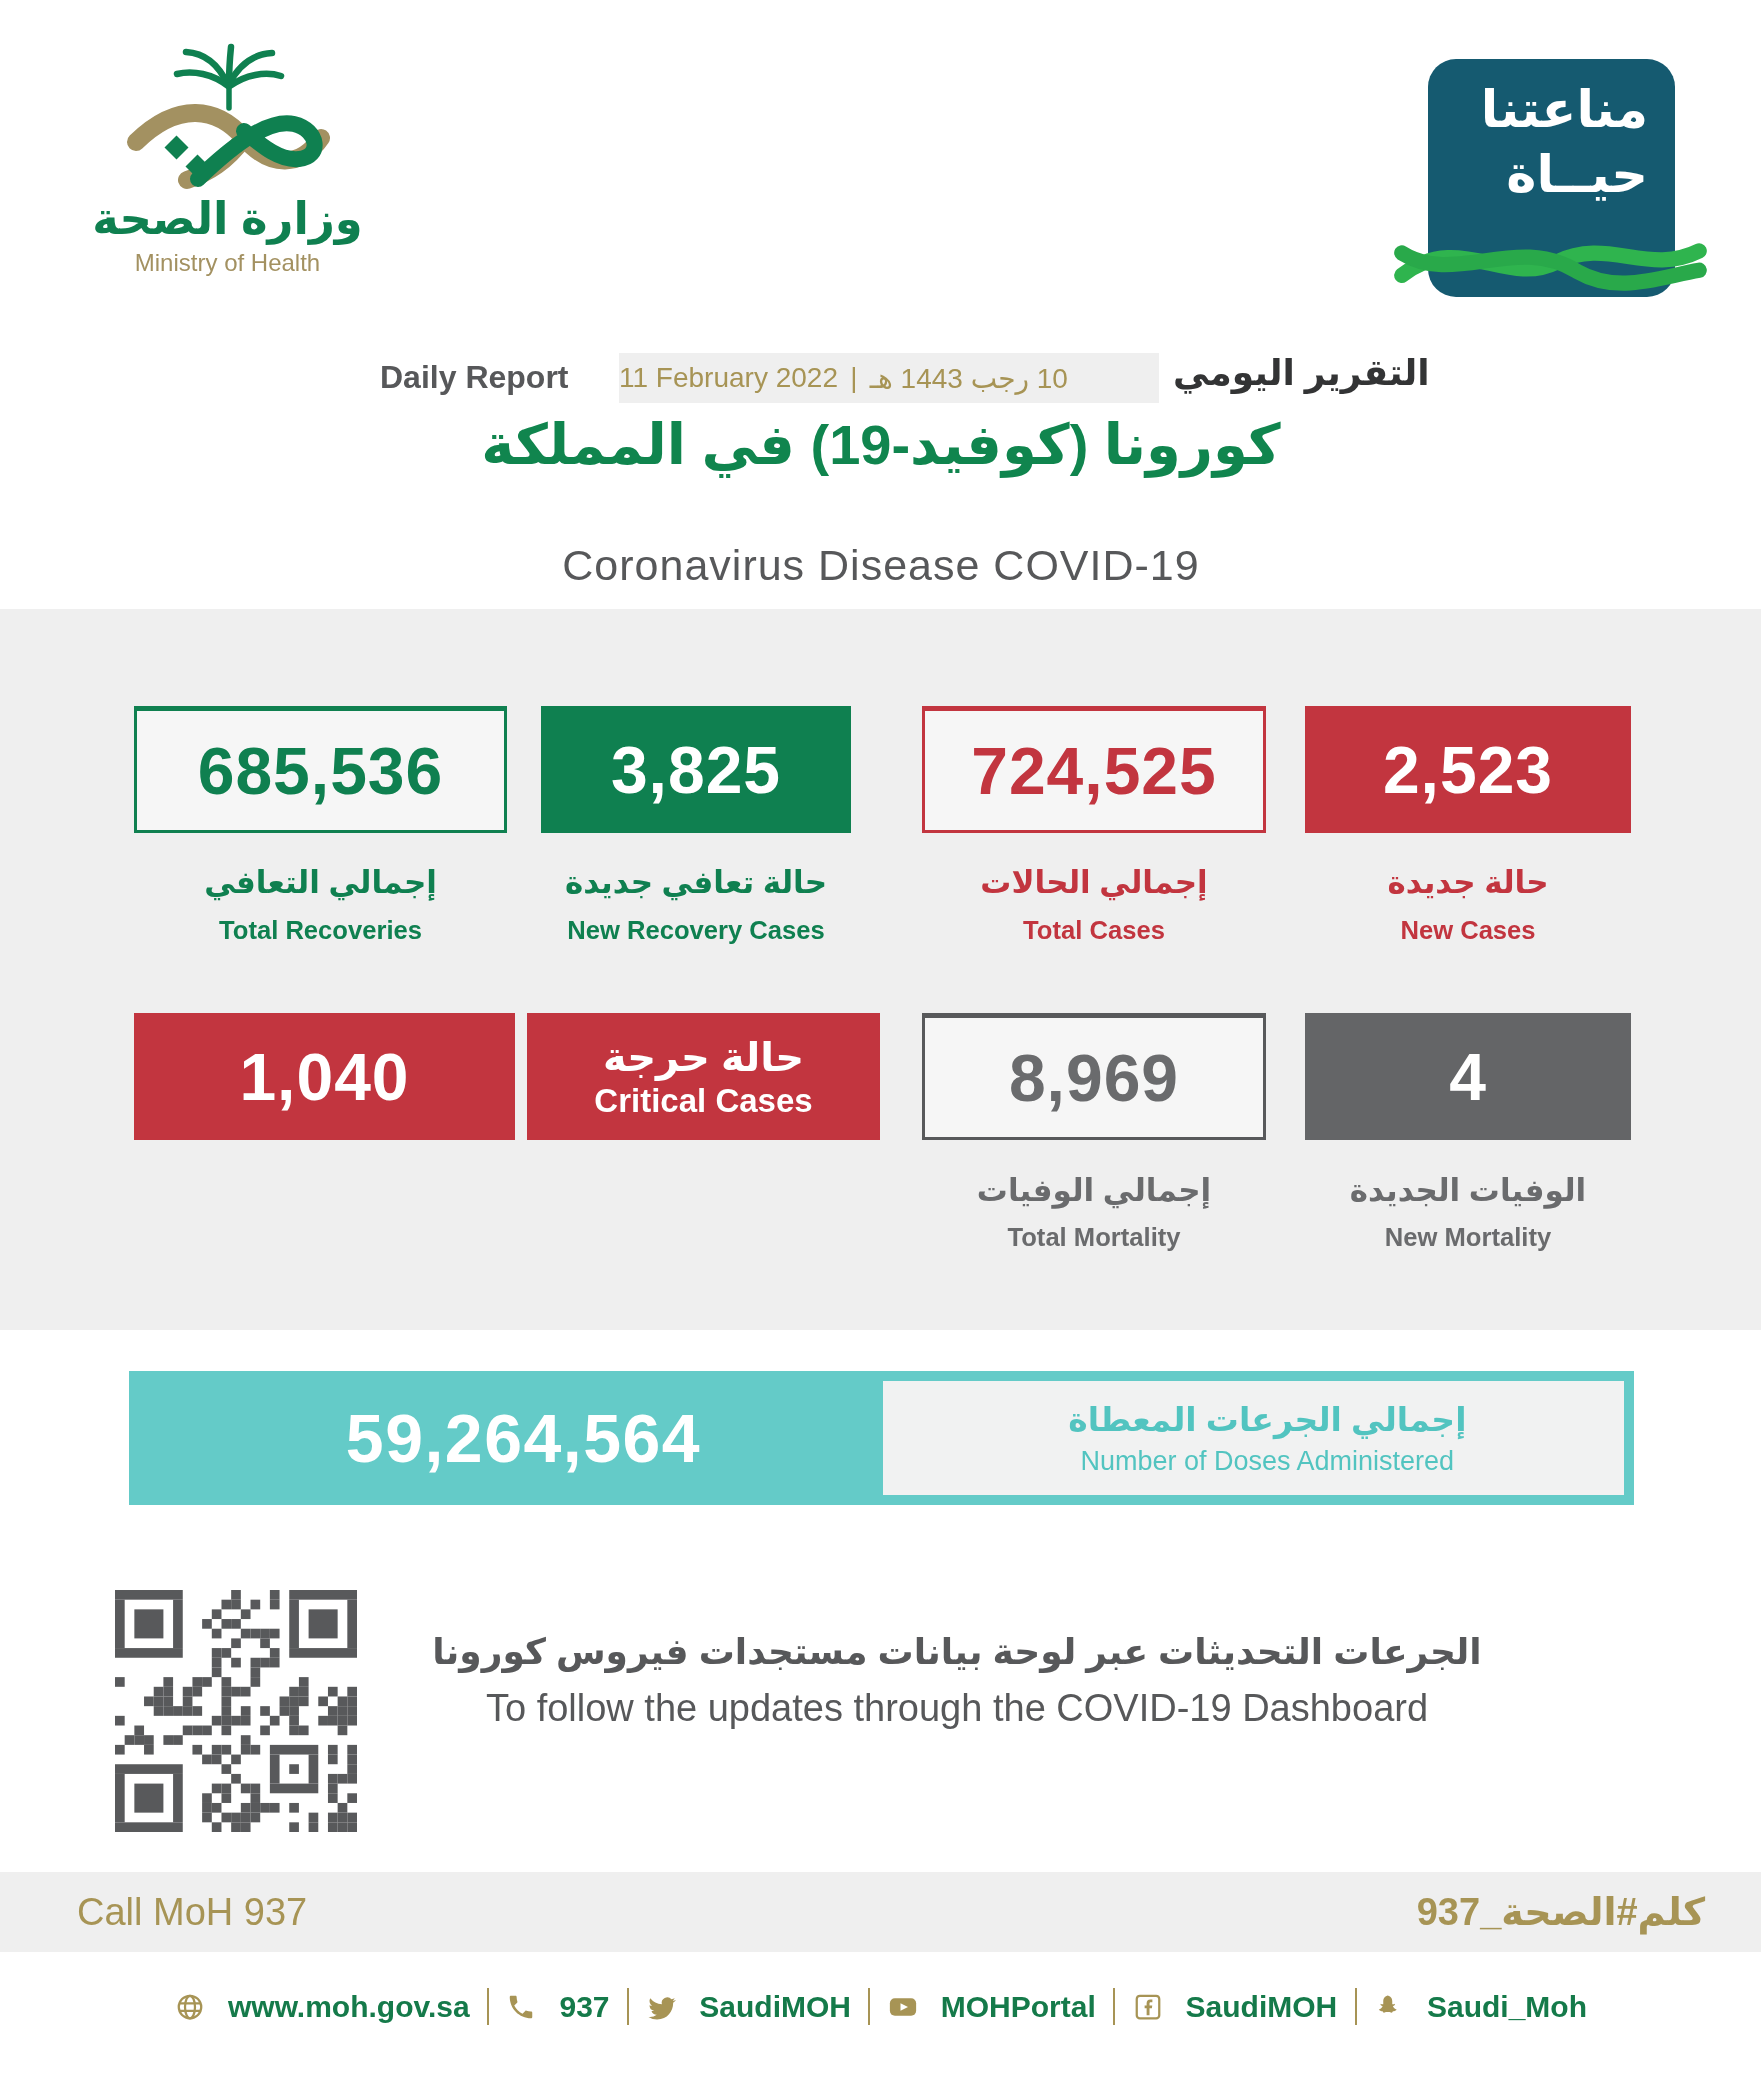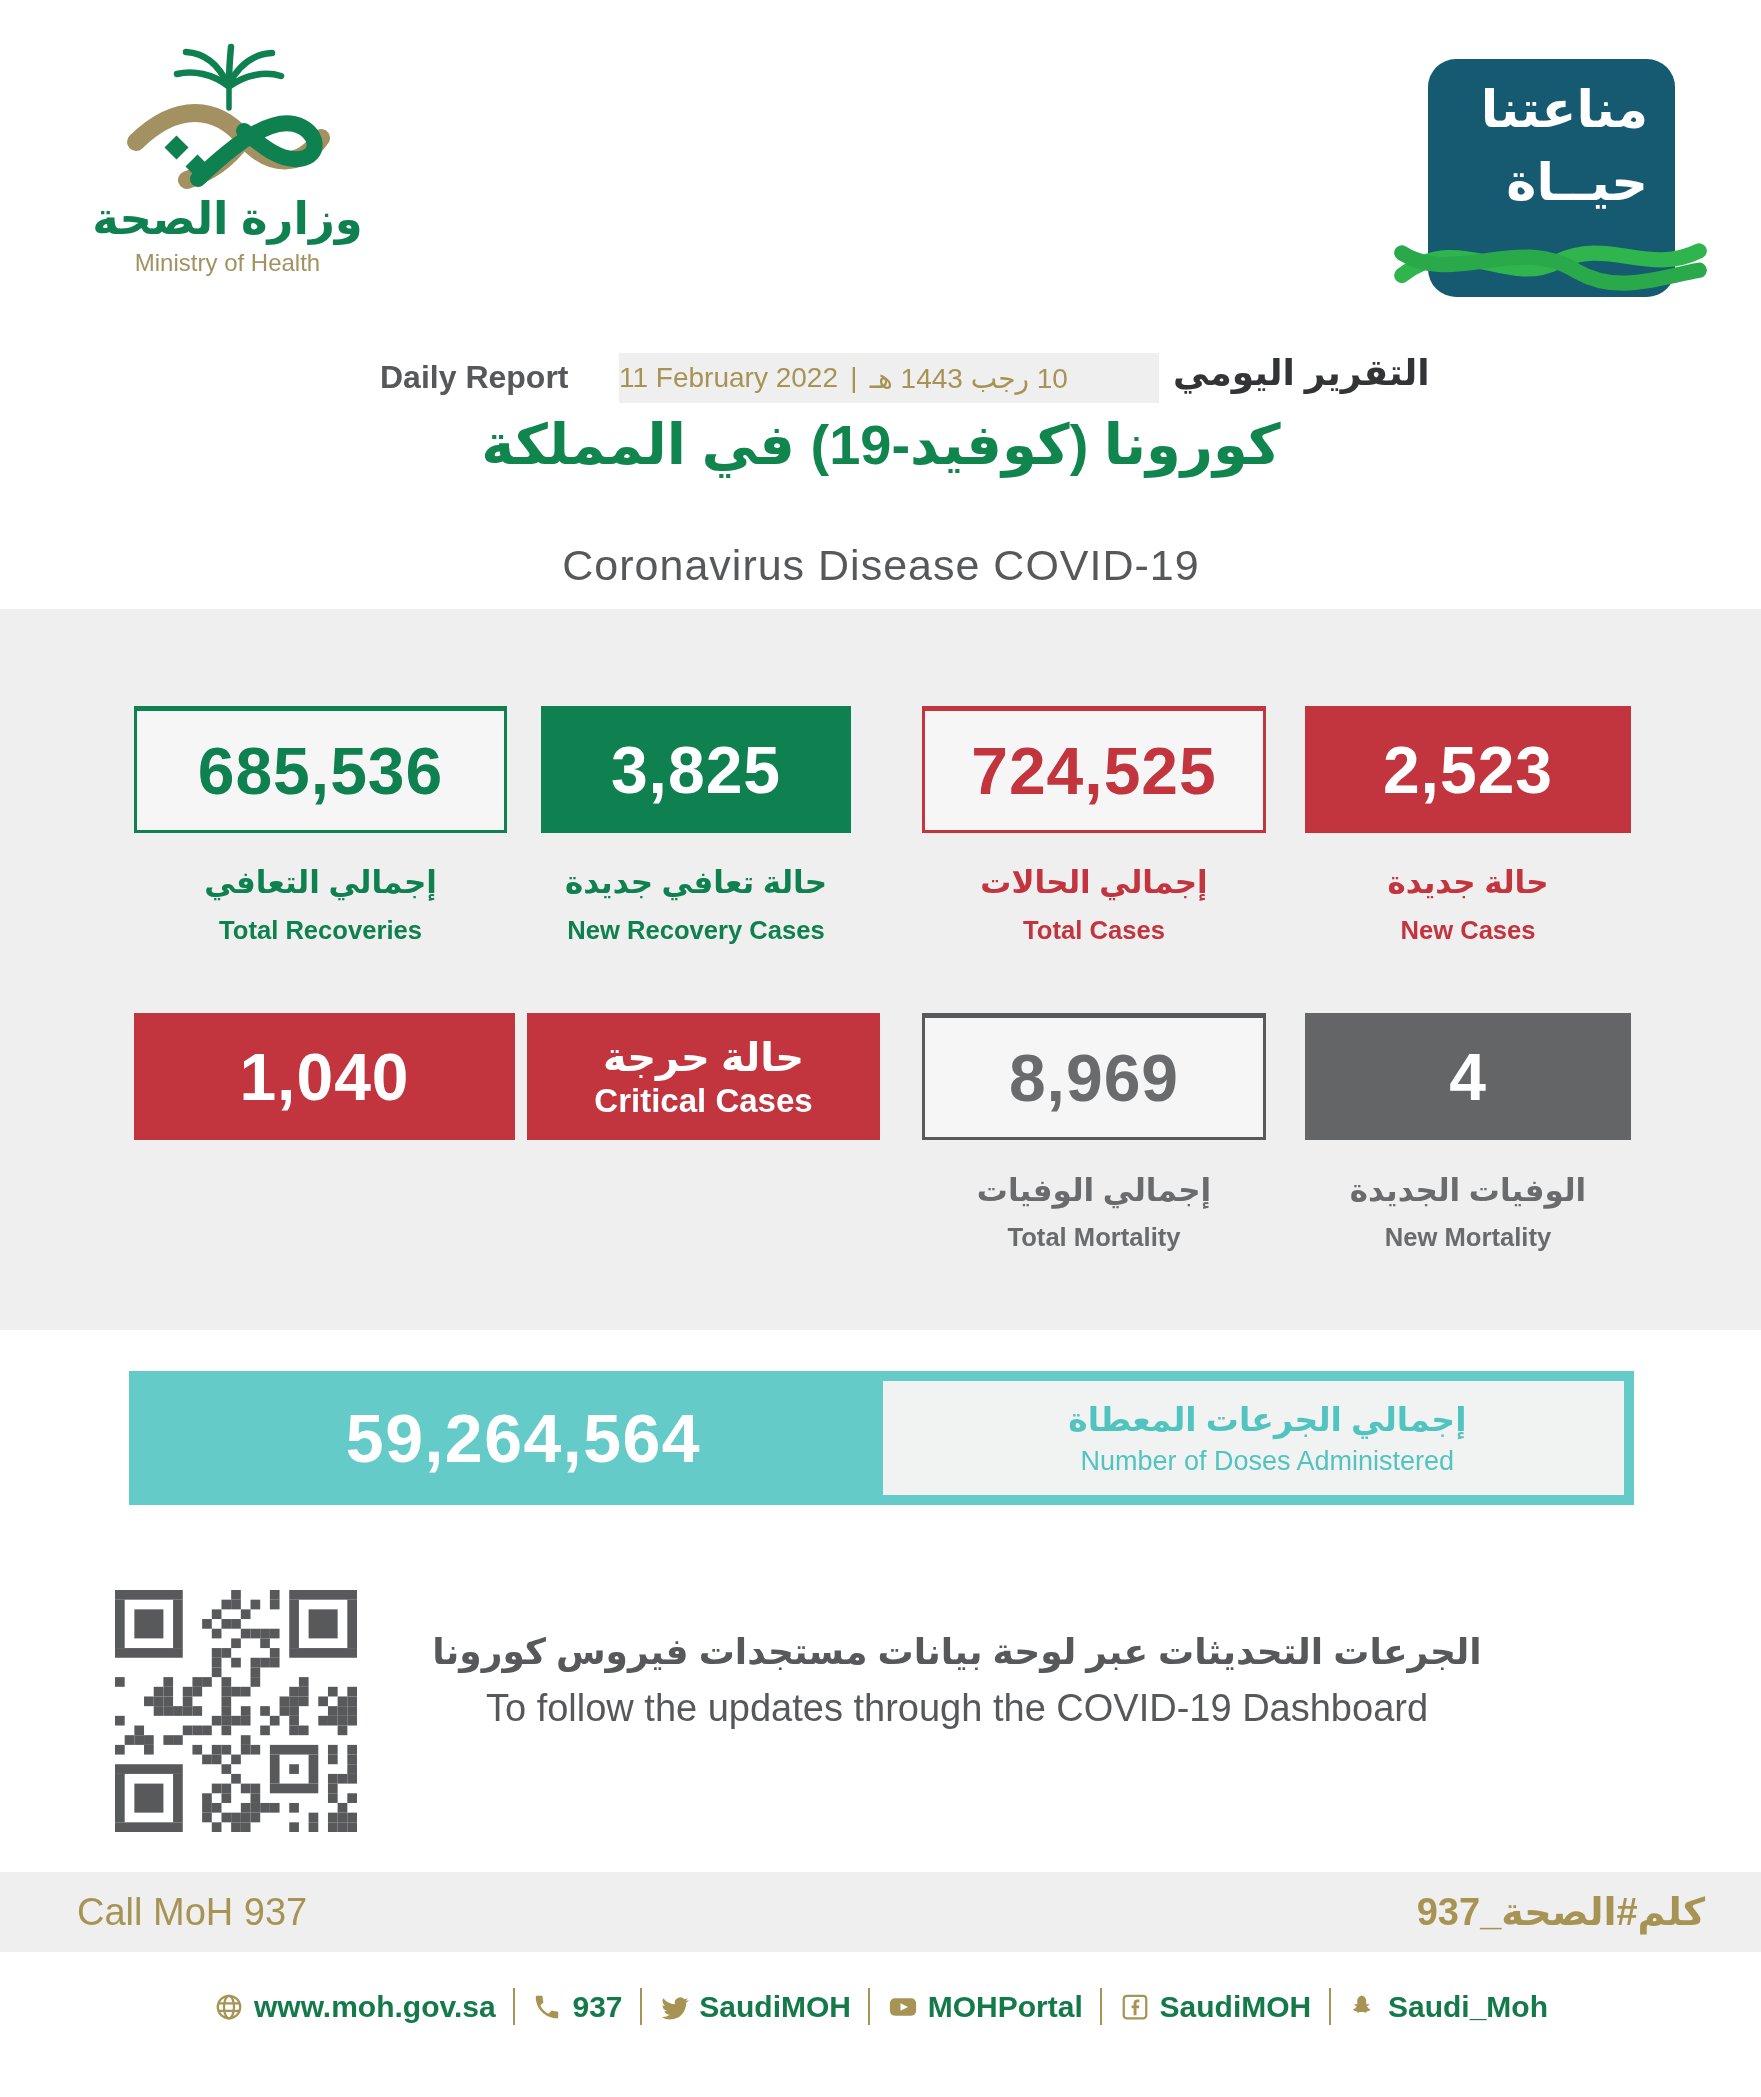--- a/index.html
+++ b/index.html
@@ -8,21 +8,21 @@
 
   
   .logo{position:absolute;left:43px;top:31px;width:369px;text-align:center;}
   .emblem{width:220px;height:159px;}
   .logo-ar{font-size:45px;font-weight:bold;color:#0f8050;direction:rtl;margin-top:0px;}
   .logo-en{font-size:24px;color:#a39161;margin-top:4.1px;font-weight:500;}
 
   .badge{position:absolute;left:1428px;top:59px;width:247px;height:238px;background:#155a70;border-radius:28px;}
   .badge-text{position:absolute;top:22.5px;right:27px;text-align:right;color:#fff;font-weight:bold;direction:rtl;}
   .badge-l1{font-size:51px;line-height:1.08;}
-  .badge-l2{font-size:51px;line-height:1.08;margin-top:18px;}
+  .badge-l2{font-size:51px;line-height:1.08;margin-top:10px;}
   .badge-wave{position:absolute;left:-14.3px;bottom:-2px;width:275px;height:86px;overflow:visible;}
 
   .rep-en{position:absolute;left:380px;top:359px;font-size:32px;font-weight:600;color:#57585a;}
   .date-box{position:absolute;left:619px;top:353px;width:540px;height:50px;background:#efefef;
             color:#a79455;font-size:28px;display:flex;align-items:center;justify-content:flex-start;gap:12.3px;font-weight:500;}
   .rep-ar{position:absolute;left:1173px;top:352px;font-size:36px;font-weight:bold;color:#333435;direction:rtl;}
 
   .title-ar{position:absolute;top:412px;left:0;width:1762px;text-align:center;font-size:56px;font-weight:bold;color:#10854e;direction:rtl;}
   .title-en{position:absolute;top:541px;left:0;width:1762px;text-align:center;font-size:43px;font-weight:500;color:#57585a;letter-spacing:1px;}
 
@@ -68,21 +68,21 @@
   .dash{position:absolute;left:358px;top:1631px;width:1198px;text-align:center;}
   .dash-ar{font-size:36px;font-weight:bold;color:#57585a;direction:rtl;}
   .dash-en{font-size:38px;font-weight:500;color:#57585a;margin-top:14.3px;}
   .dash-url{font-size:41px;font-weight:bold;color:#0f8050;margin-top:15.4px;display:inline-block;text-decoration:none;}
 
   .callband{position:absolute;left:0;top:1872px;width:1762px;height:80px;background:#efefef;}
   .call-en{position:absolute;left:77px;top:0;height:80px;display:flex;align-items:center;font-size:38px;color:#a79455;}
   .call-ar{position:absolute;right:57px;top:0;height:80px;display:flex;align-items:center;font-size:38px;font-weight:bold;color:#a79455;direction:rtl;}
 
   .footer{position:absolute;left:0;top:1988px;width:1762px;display:flex;align-items:center;justify-content:center;gap:17.4px;}
-  .fitem{display:flex;align-items:center;gap:10px;color:#157a4a;font-size:30px;font-weight:600;}
+  .fitem{display:flex;align-items:center;gap:23px;color:#157a4a;font-size:30px;font-weight:600;}
   .fitem svg{width:30px;height:30px;}
   .fsep{width:2px;height:37px;background:#a79455;}
 </style>
 </head>
 <body>
 
 <div class="canvas">
 
   <div class="logo">
     <svg class="emblem" viewBox="0 0 440 310">

